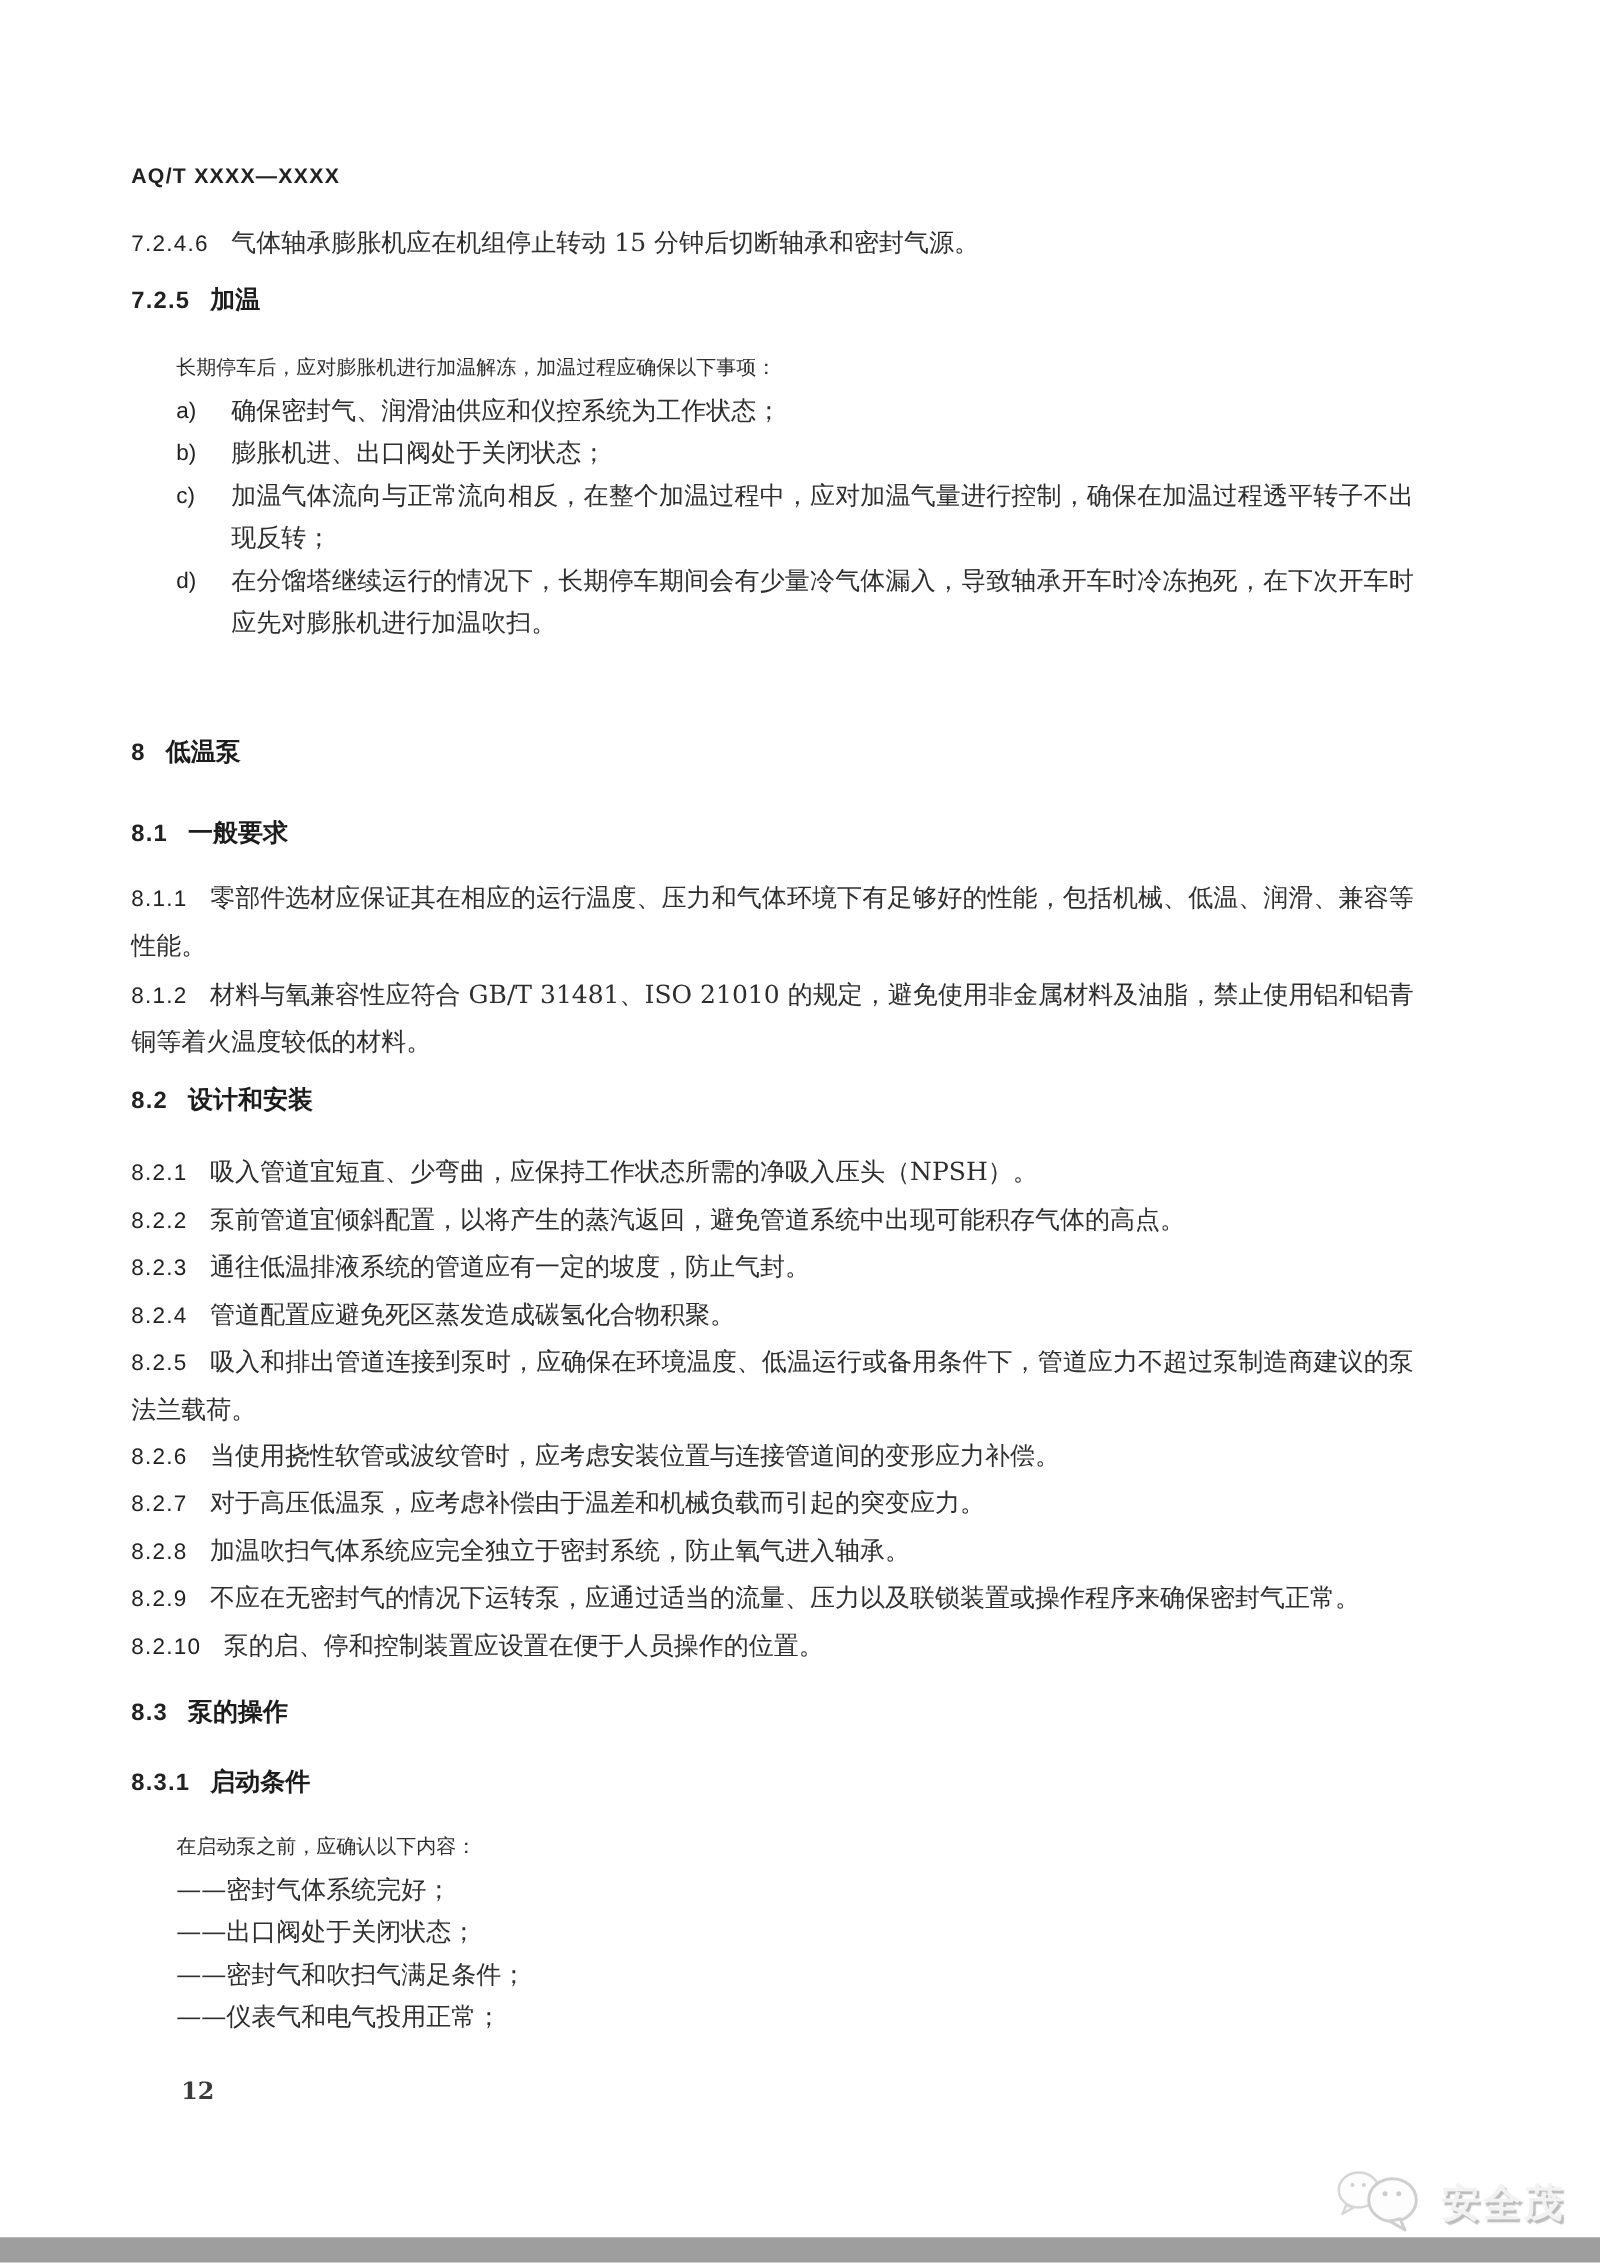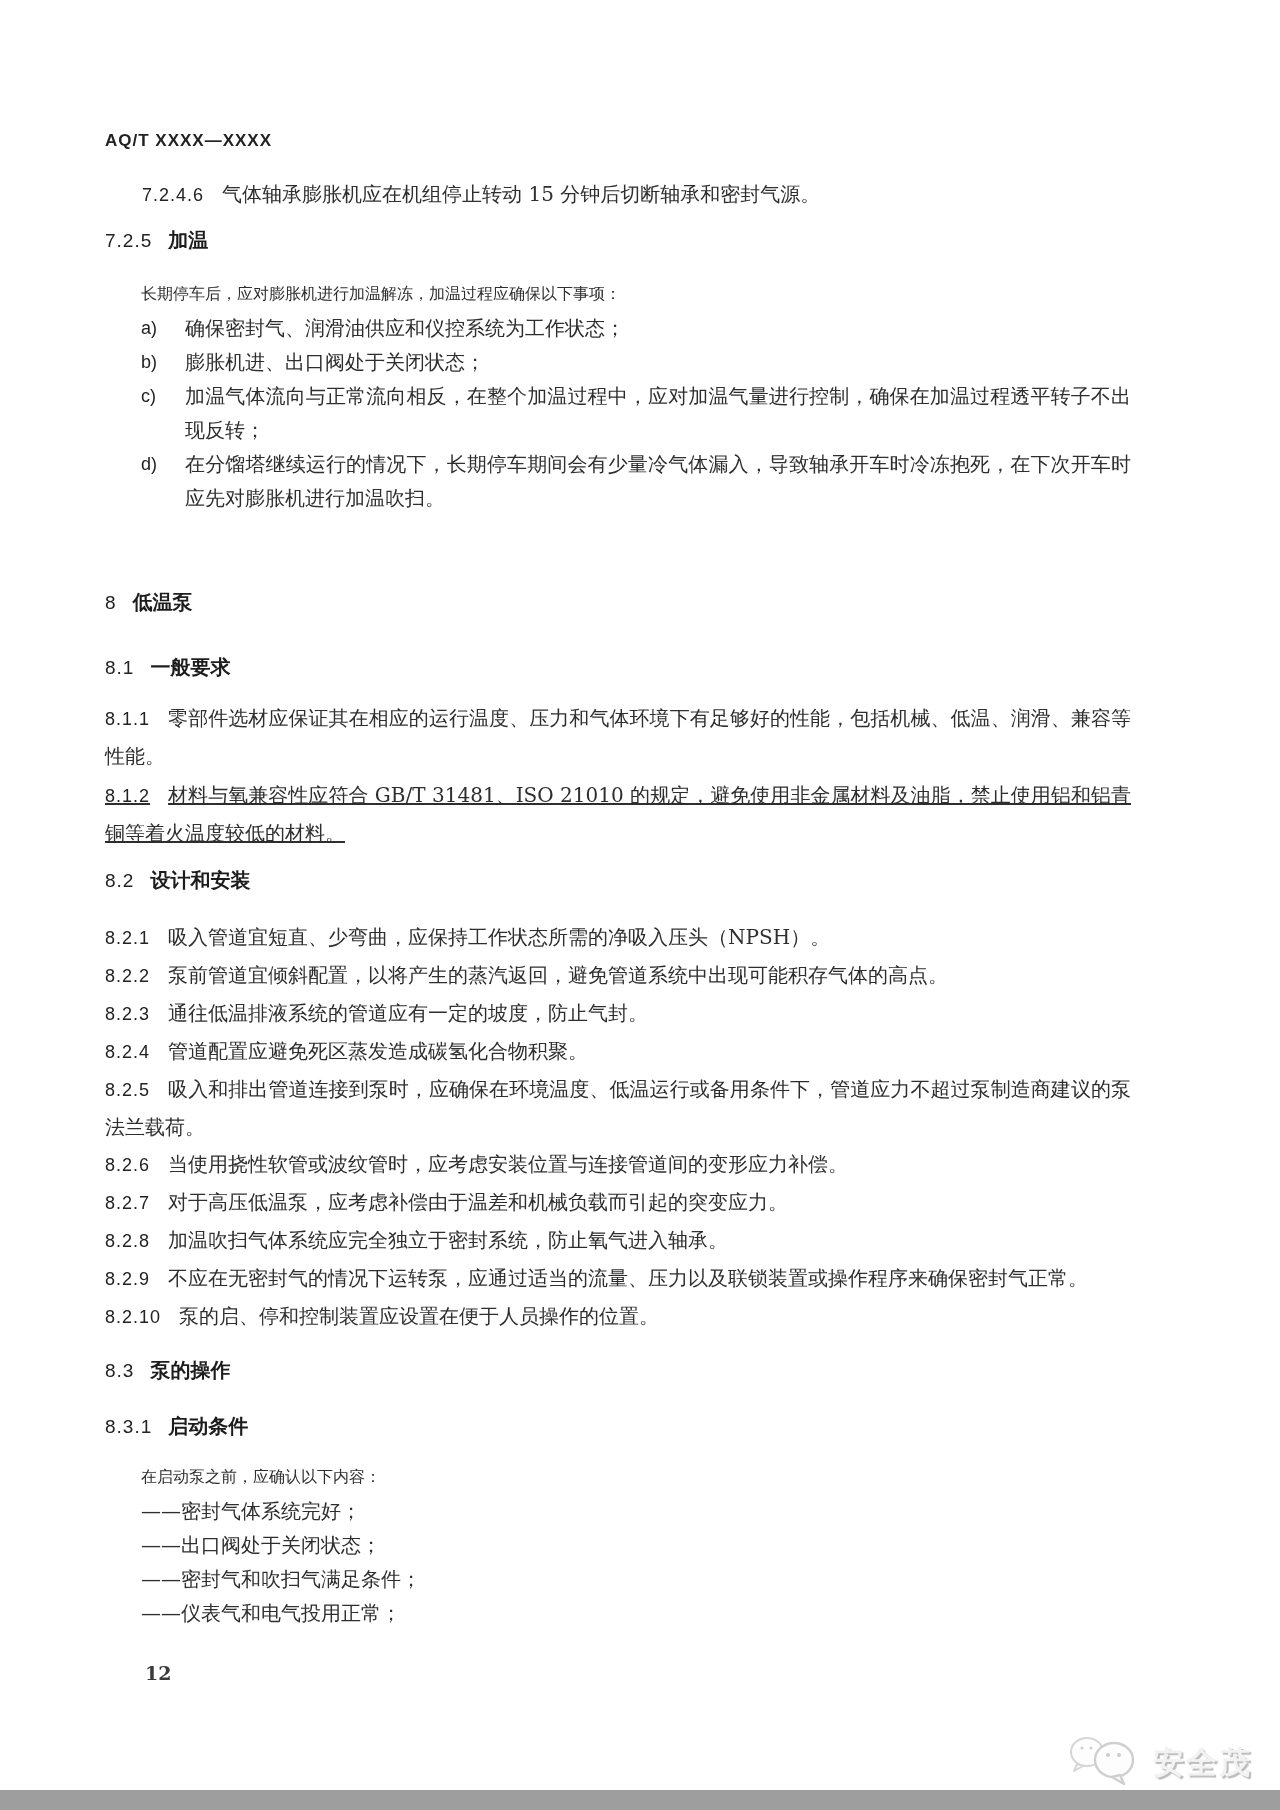--- a/index.html
+++ b/index.html
@@ -28,44 +28,44 @@
   }
   .clause {
     font-size:20px; line-height:34px;
     text-align:justify; text-justify:inter-ideograph;
   }
   .clause.lh37 { line-height:37px; }
   .heading {
     font-family:"Liberation Sans",sans-serif;
     font-weight:bold; font-size:20px; line-height:28px; color:#1c1c1c;
   }
-  .heading .cnum { font-weight:normal; font-size:19px; margin-right:16px; }
+  .heading .cnum { font-weight:bold; font-size:19px; margin-right:16px; }
   .indent-para {
     font-size:16px; line-height:34px; padding-left:36px;
     text-align:justify;
   }
   .abc-list { }
   .abc-item {
     display:flex; font-size:20px; line-height:34px;
     padding-left:36px; text-align:justify;
   }
   .abc-item .marker {
     flex:0 0 44px; font-family:"Liberation Sans",sans-serif;
     font-size:18px; color:#222;
   }
   .abc-item .litext { flex:1 1 auto; text-align:justify; }
   .dash-item { font-size:20px; line-height:34px; padding-left:36px; }
 
-  .m-7246 { margin-top:26px;margin-left:37px; }
+  .m-7246 { margin-top:26px; }
   .m-h725 { margin-top:14px; }
   .m-intro725 { margin-top:22px; }
   .m-h8 { margin-top:73px; }
   .m-h81 { margin-top:36px; }
   .m-811 { margin-top:18px; }
-  .m-812 { margin-top:2px;text-decoration:underline; }
+  .m-812 { margin-top:2px; }
   .m-h82 { margin-top:14px; }
   .m-821 { margin-top:24px; }
   .m-h83 { margin-top:20px; }
   .m-h831 { margin-top:27px; }
   .m-p831 { margin-top:19px; }
 
   .page-number {
     position:absolute; left:145px; top:1662px;
     font-size:19px; color:#3a3a3a;
     font-family:"DejaVu Serif","Liberation Serif",serif;

